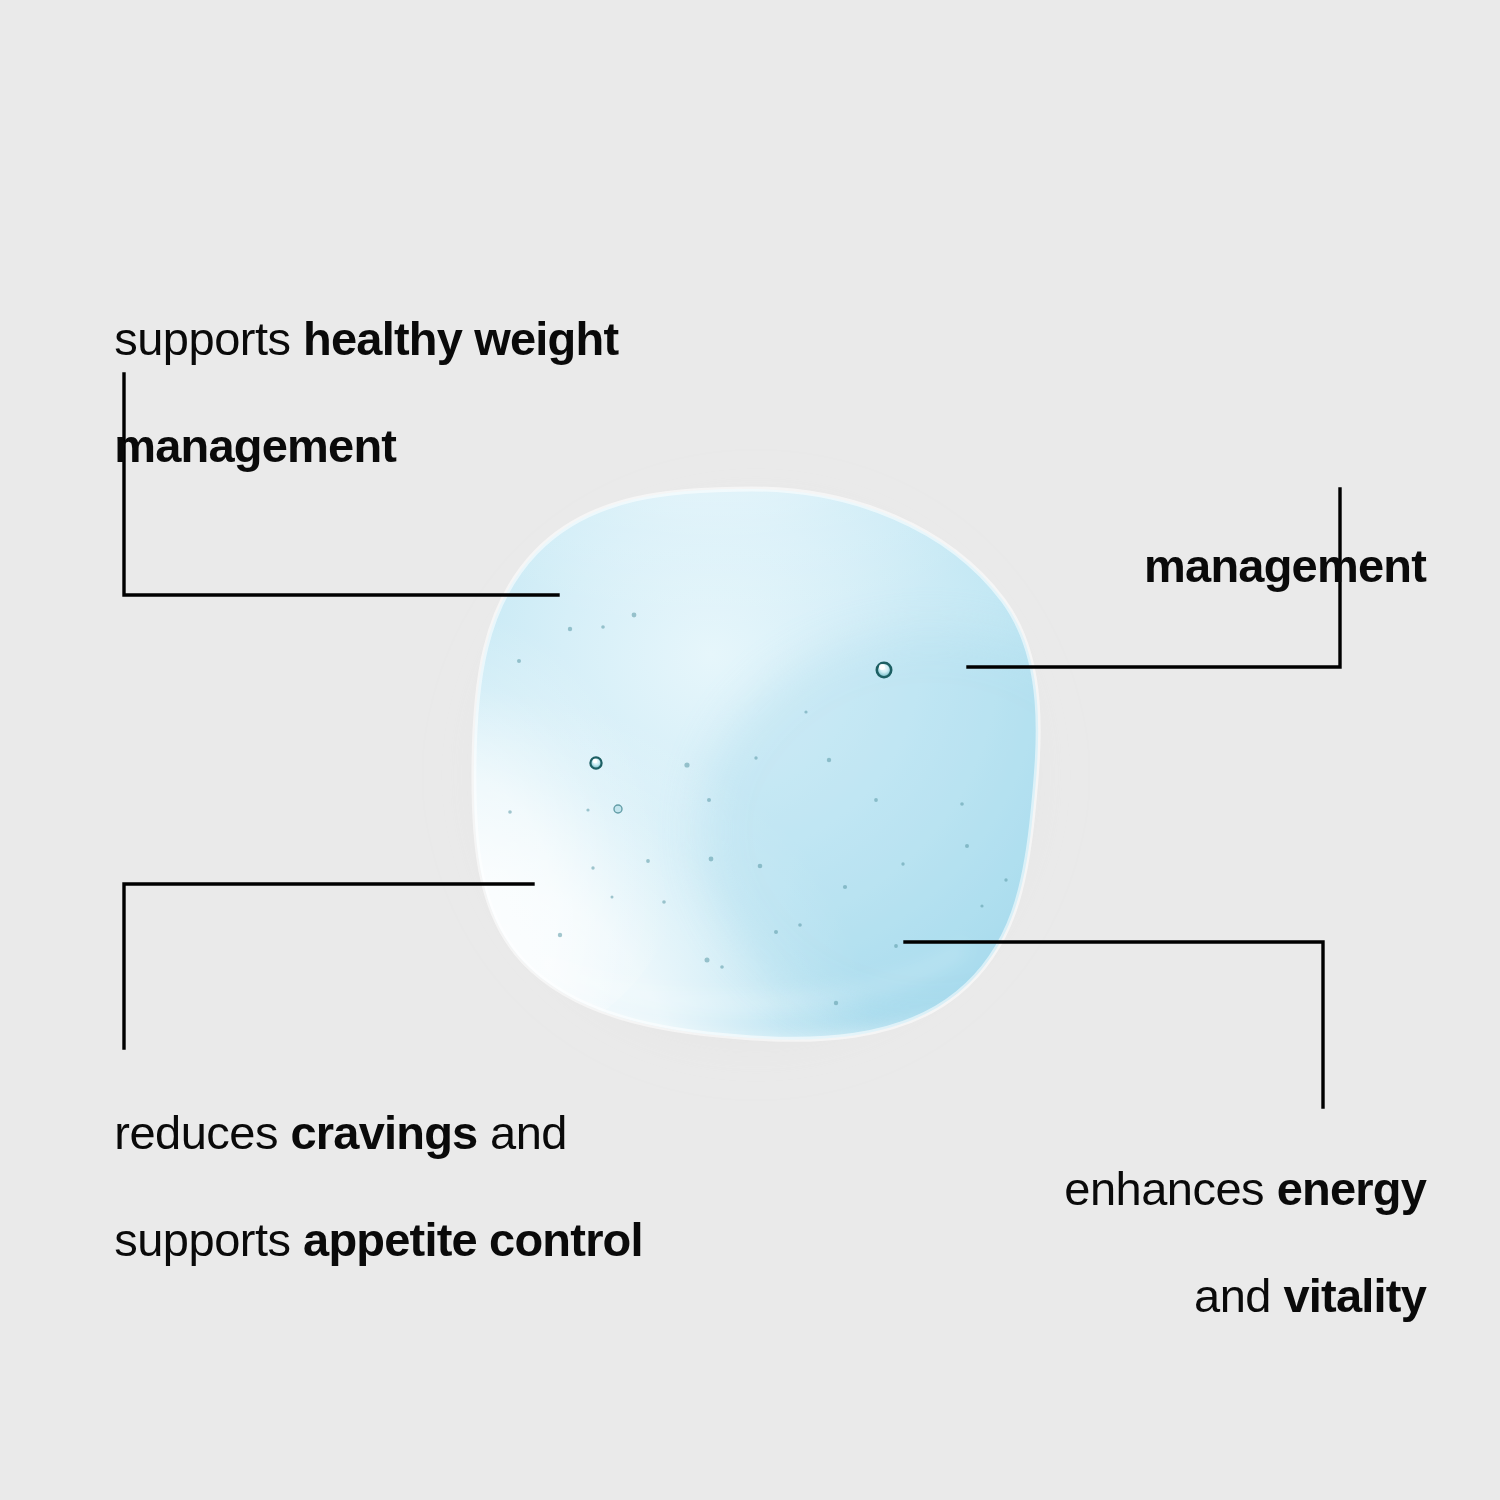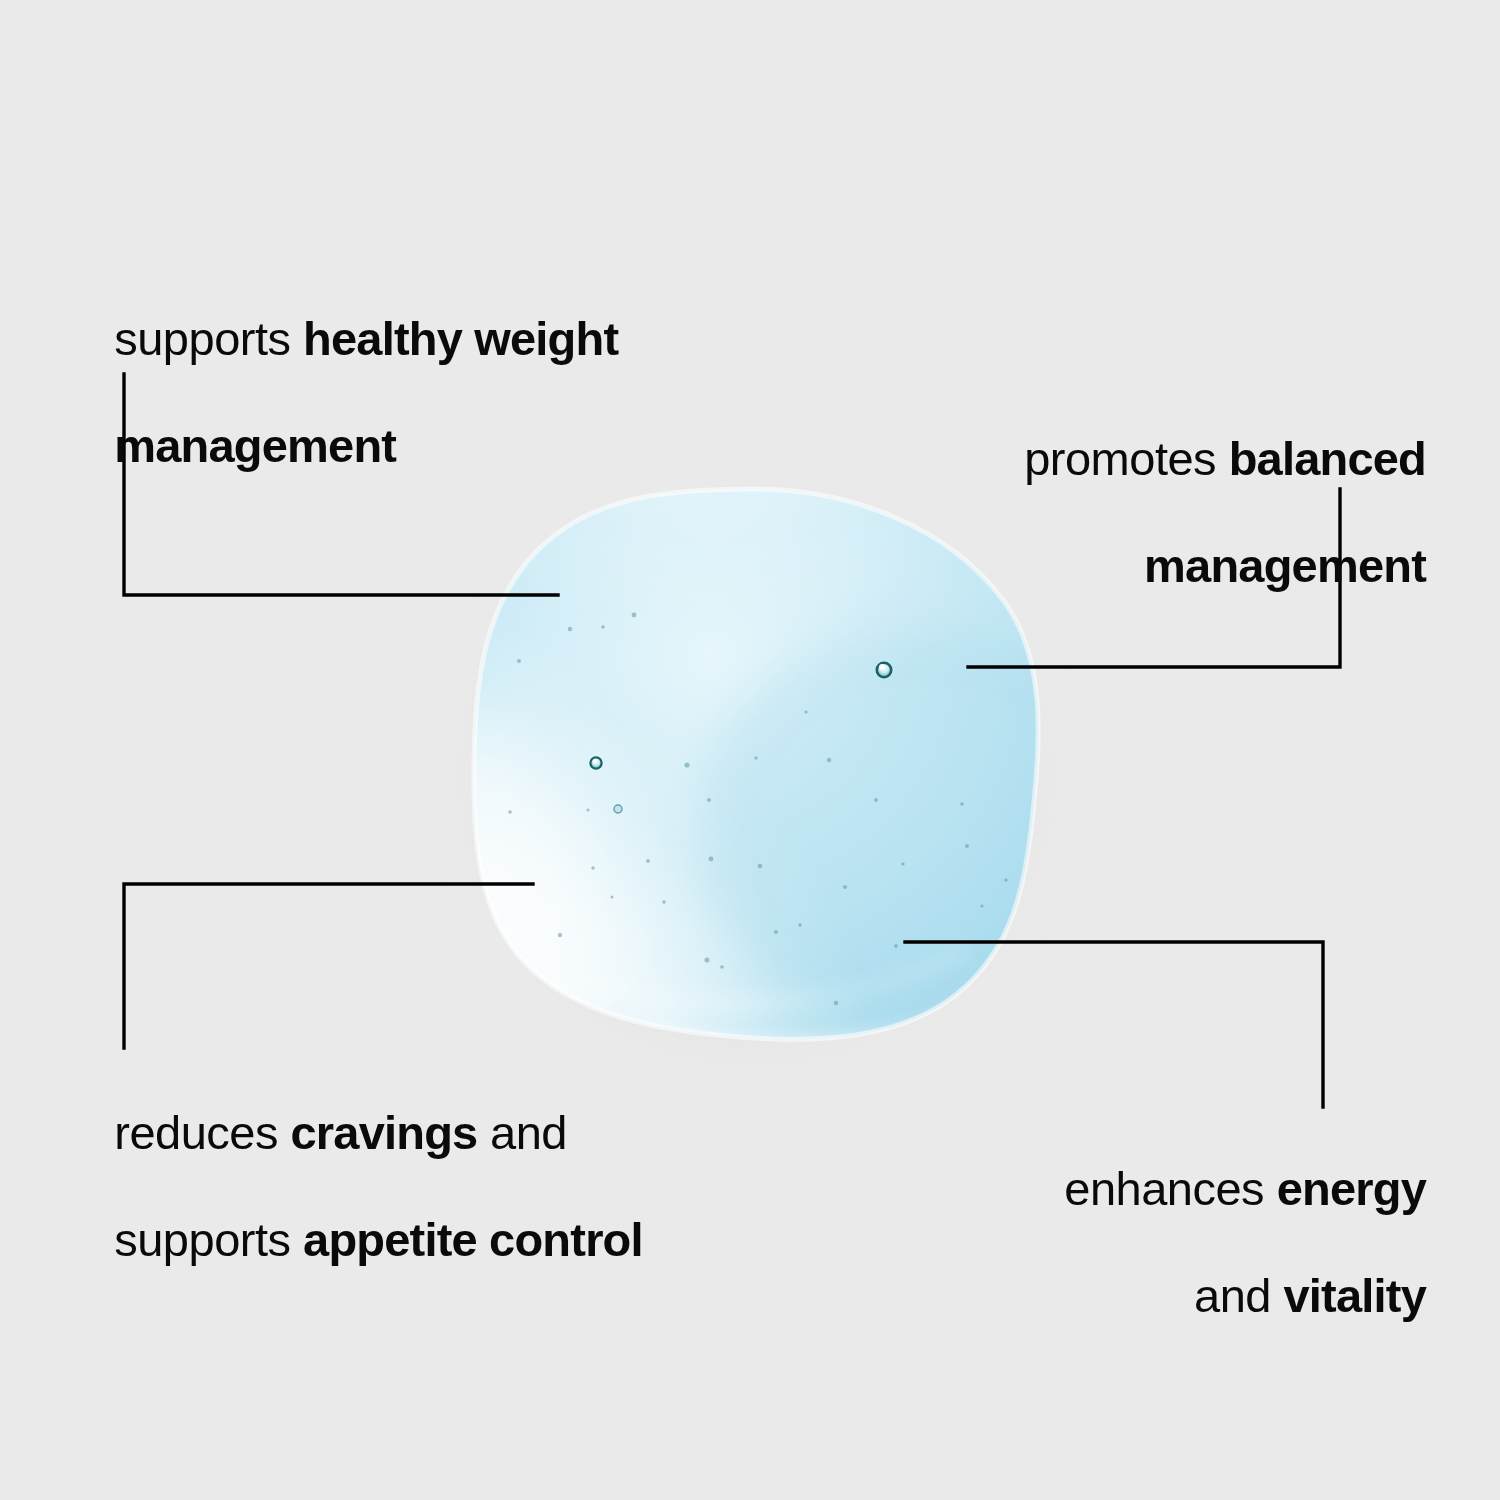--- a/index.html
+++ b/index.html
@@ -228,21 +228,21 @@
       <polyline points="1323,1107 1323,942 905,942" stroke="#000000"></polyline>
     </g>
   </svg>
 
   <div class="callout" id="callout-weight" style="color: rgb(10, 10, 10);">
     <span><span>supports </span><b>healthy weight</b></span><br>
     <span><b>management</b></span>
   </div>
 
   <div class="callout" id="callout-metabolism" style="color: rgb(10, 10, 10);">
-    <span><span>promotes </span><b>balanced</b></span><br>
+    <br>
     <span><b>management</b></span>
   </div>
 
   <div class="callout" id="callout-cravings" style="color: rgb(10, 10, 10);">
     <span><span>reduces </span><b>cravings</b><span> and</span></span><br>
     <span><span>supports </span><b>appetite control</b></span>
   </div>
 
   <div class="callout" id="callout-energy" style="color: rgb(10, 10, 10);">
     <span><span>enhances </span><b>energy</b></span><br>

